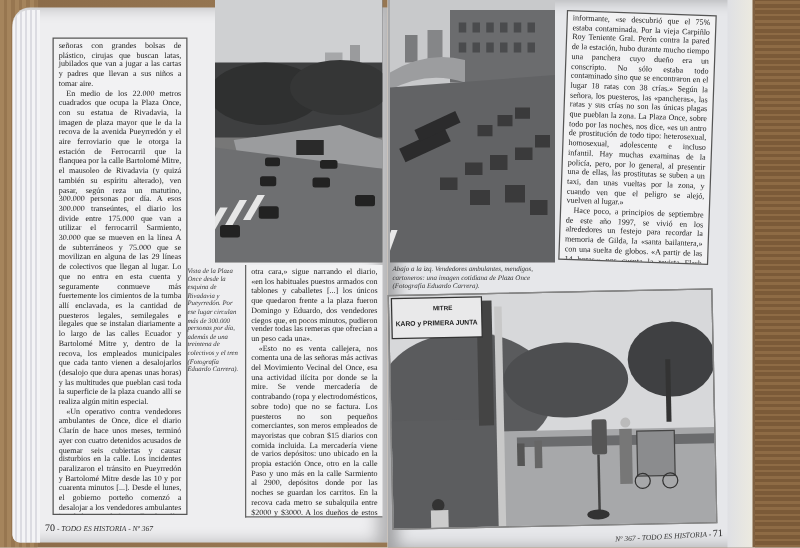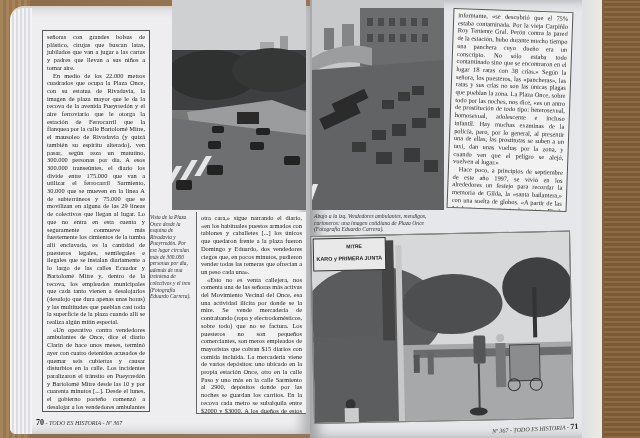--- a/index.html
+++ b/index.html
@@ -46,21 +46,21 @@
   .photo {
     position: absolute; overflow: hidden; background: #777;
   }
   .caption {
     position: absolute; font-style: italic; font-size: 5.4px; line-height: 6.6px;
     color: #333;
   }
   .folio {
     position: absolute; font-size: 6px; color: #333; font-style: italic;
   }
-  .folio b { font-style: normal; font-size: 8px; font-weight: bold; color: #222; }
+  .folio b { font-style: normal; font-size: 8px; font-weight: normal; color: #222; }
 </style>
 </head>
 <body>
 
 <div class="wood-left"></div>
 <div class="wood-right"></div>
 
 <div class="page-left"></div>
 <div class="page-edges-left"></div>
 

